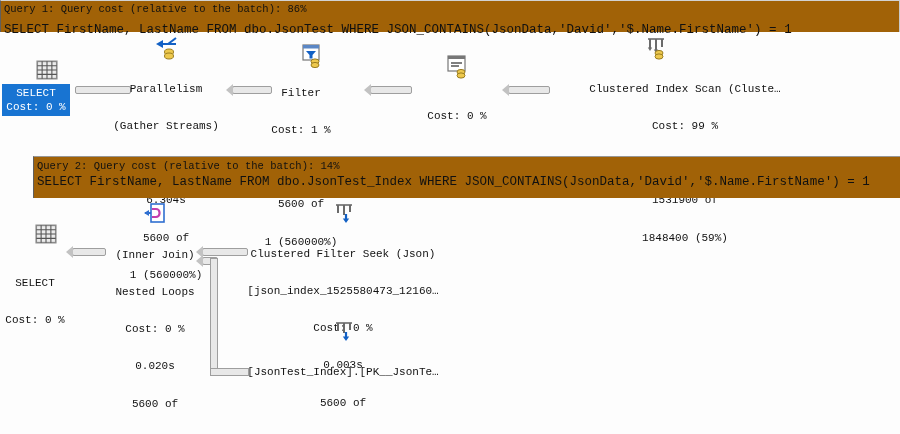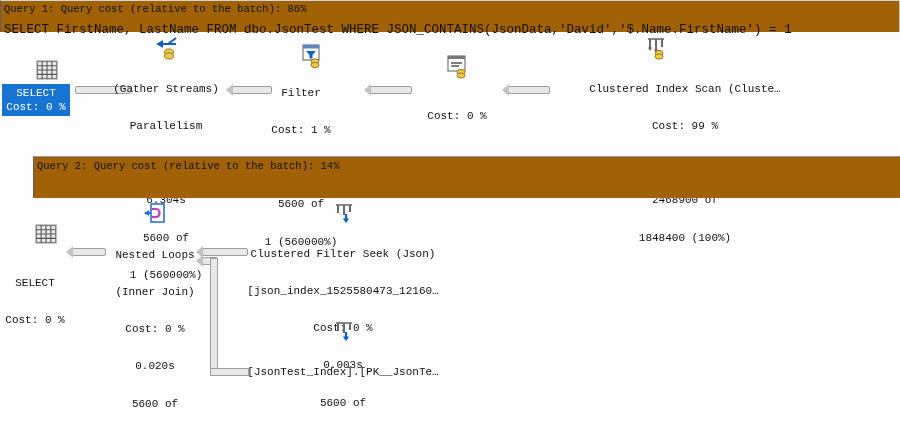--- a/index.html
+++ b/index.html
@@ -46,22 +46,22 @@
   <div class="arrow" style="left:75px;top:86px;width:54px"></div>
 
   <svg class="icon" style="left:154px;top:36px" width="26" height="26" viewBox="0 0 26 26">
     <path d="M8 8 H22" stroke="#1260c4" stroke-width="2"></path>
     <path d="M2 8 L9 4 L9 12 Z" fill="#1260c4"></path>
     <path d="M14 8 L22 2" stroke="#1260c4" stroke-width="2"></path>
     <ellipse cx="15" cy="16" rx="4.5" ry="3" fill="#edc84d" stroke="#9a7d20"></ellipse>
     <ellipse cx="15" cy="20" rx="4.5" ry="3" fill="#edc84d" stroke="#9a7d20"></ellipse>
   </svg>
   <div class="op-text" style="left:66px;top:58px;width:200px">
+    <div>Parallelism</div>
     <div>(Gather Streams)</div>
-    <div>Parallelism</div>
     <div>Cost: 0 %</div>
     <div>6.304s</div>
     <div>5600 of</div>
     <div>1 (560000%)</div>
   </div>
 
   <div class="arrow head" style="left:232px;top:86px;width:38px"></div>
 
   <svg class="icon" style="left:299px;top:43px" width="24" height="26" viewBox="0 0 24 26">
     <rect x="4" y="2" width="16" height="15" fill="#fff" stroke="#777" stroke-width="1.2"></rect>
@@ -98,48 +98,49 @@
     <path d="M9 5 V14 M15 5 V16 M21 5 V13" stroke="#6a6a6a" stroke-width="2"></path>
     <polygon points="9,17 6.8,13.5 11.2,13.5" fill="#6a6a6a"></polygon>
     <polygon points="15,19 12.8,15.5 17.2,15.5" fill="#6a6a6a"></polygon>
     <ellipse cx="18" cy="19" rx="4" ry="2.6" fill="#edc84d" stroke="#9a7d20"></ellipse>
     <ellipse cx="18" cy="22.5" rx="4" ry="2.6" fill="#edc84d" stroke="#9a7d20"></ellipse>
   </svg>
   <div class="op-text" style="left:575px;top:58px;width:220px">
     <div>Clustered Index Scan (Cluste…</div>
     <div>Cost: 99 %</div>
     <div>0.552s</div>
-    <div>2468900 of</div>
-    <div>1848400 (100%)</div>
+    <div>1531900 of</div>
+    <div>1848400 (59%)</div>
   </div>
 
   <div class="hdr hdr2">
     <div class="t">Query 2: Query cost (relative to the batch): 14%</div>
+    <div class="s">SELECT FirstName, LastName FROM dbo.JsonTest_Index WHERE JSON_CONTAINS(JsonData,'David','$.Name.FirstName') = 1</div>
   </div>
 
   <svg class="icon" style="left:33px;top:221px" width="26" height="26" viewBox="0 0 24 24">
     <rect x="3" y="4" width="18" height="16" fill="#ececec" stroke="#8a8a8a" stroke-width="1.5"></rect>
     <path d="M3 8 H21 M3 12 H21 M3 16 H21 M7.5 4 V20 M12 4 V20 M16.5 4 V20" stroke="#555" stroke-width="1"></path>
   </svg>
   <div class="op-text" style="left:0px;top:252px;width:70px">
     <div>SELECT</div>
     <div>Cost: 0 %</div>
   </div>
 
   <div class="arrow head" style="left:72px;top:248px;width:32px"></div>
 
   <svg class="icon" style="left:143px;top:201px" width="26" height="26" viewBox="0 0 26 26">
     <rect x="8" y="3" width="13" height="18" fill="#fff" stroke="#2f6fd0" stroke-width="1.6"></rect>
     <path d="M12 8 h4 a3.5 3.5 0 0 1 3.5 3.5 v1 a3.5 3.5 0 0 1 -3.5 3.5 h-4" transform="translate(-3,0)" fill="none" stroke="#c43fae" stroke-width="2.2"></path>
     <path d="M8 12 H2" stroke="#2f6fd0" stroke-width="2"></path>
     <path d="M1 12 L6 9 L6 15 Z" fill="#2f6fd0"></path>
   </svg>
   <div class="op-text" style="left:55px;top:224px;width:200px">
+    <div>(Inner Join)</div>
     <div>Nested Loops</div>
-    <div>(Inner Join)</div>
     <div>Cost: 0 %</div>
     <div>0.020s</div>
     <div>5600 of</div>
     
   </div>
 
   <div class="arrow head" style="left:202px;top:248px;width:44px"></div>
 
   <div class="arrow head" style="left:202px;top:257px;width:14px"></div>
   <div class="pipe" style="left:210px;top:258px;width:6px;height:113px"></div>

